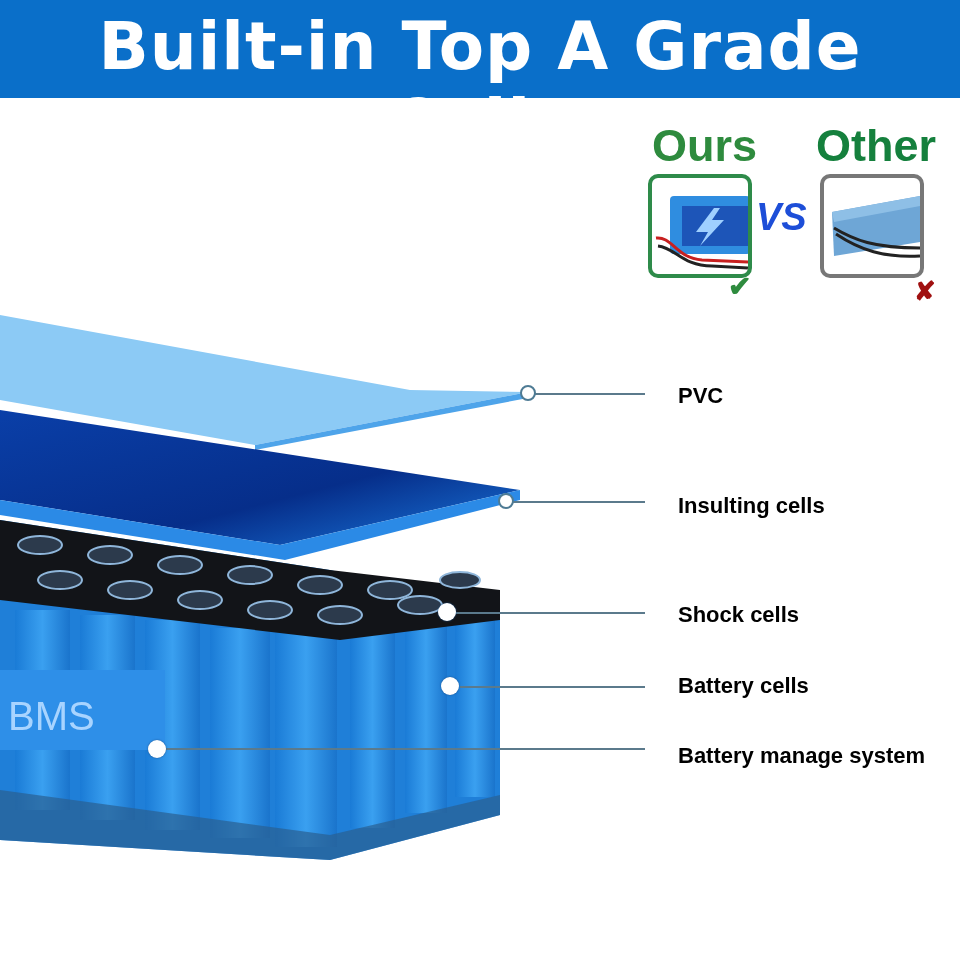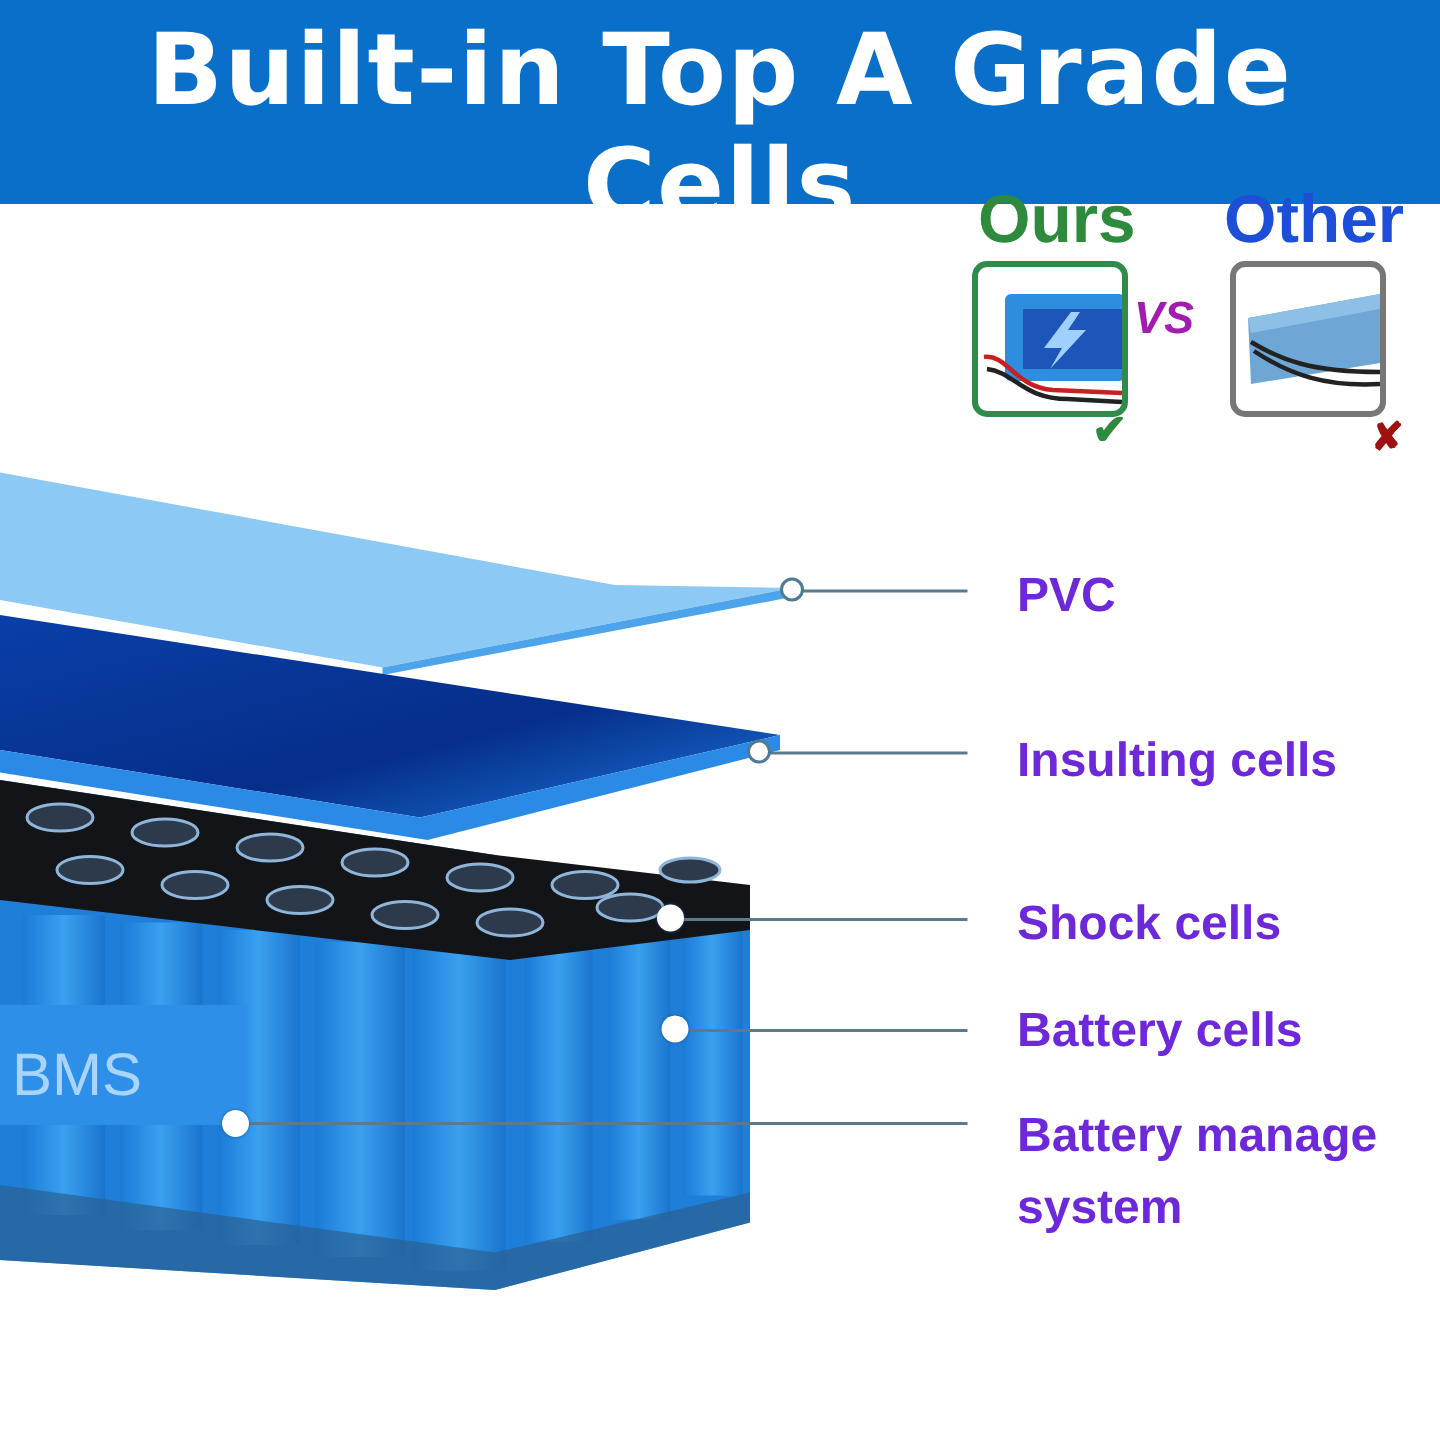--- a/index.html
+++ b/index.html
@@ -1,31 +1,31 @@
 <!DOCTYPE html>
 <html><head>
 <meta charset="utf-8">
 <style>
   html, body { margin:0; padding:0; }
   body { width:960px; height:960px; background:#ffffff; position:relative; overflow:hidden; font-family:"Liberation Sans", sans-serif; }
-  .banner { position:absolute; left:0; top:0; width:960px; height:136px; background:#0a6fc9; }
+  .banner { position:absolute; left:0; top:0; width:960px; height:98px; background:#0a6fc9; }
   .banner-title { position:absolute; left:0; top:8px; width:960px; text-align:center; color:#fff; font-family:"DejaVu Sans", sans-serif; font-weight:bold; font-size:66px; letter-spacing:1px; }
   .cmp-label { position:absolute; font-weight:bold; font-size:45px; }
   .ours-label { left:652px; top:120px; color:#2e8b3e; }
-  .other-label { left:816px; top:120px; color:#1d4ed8; }
+  .other-label { left:816px; top:120px; color:#15803d; }
   .cmp-box { position:absolute; top:174px; width:96px; height:96px; border-radius:10px; background:#fff; overflow:hidden; }
   .ours-box { left:648px; border:4px solid #2e8b4a; }
   .other-box { left:820px; border:4px solid #777; }
-  .vs { position:absolute; left:756px; top:196px; font-weight:bold; font-style:italic; font-size:30px; color:#a21caf; }
+  .vs { position:absolute; left:756px; top:196px; font-weight:bold; font-style:italic; font-size:38px; color:#1d4ed8; }
   .check { position:absolute; left:728px; top:270px; color:#2e8b3e; font-size:28px; font-weight:bold; }
   .xmark { position:absolute; left:914px; top:276px; color:#a01010; font-size:26px; font-weight:bold; }
   .callout-line { position:absolute; height:2px; background:#5b7a8c; }
   .dot { position:absolute; width:16px; height:16px; border-radius:50%; background:#fff; border:2px solid #4e7b94; box-sizing:border-box; }
   .dot.filled { border:none; width:18px; height:18px; box-shadow:0 0 2px #1c4f8a; }
-  .label { position:absolute; left:678px; color:#6d28d9; font-weight:bold; font-size:32px; line-height:48px; }
+  .label { position:absolute; left:678px; color:#000000; font-weight:bold; font-size:22px; line-height:48px; }
   svg.art { position:absolute; left:0; top:0; }
 </style>
 </head>
 <body>
 
 <div class="banner">
   <div class="banner-title">Built-in Top A Grade Cells</div>
 </div>
 
 <div class="cmp-label ours-label">Ours</div>

